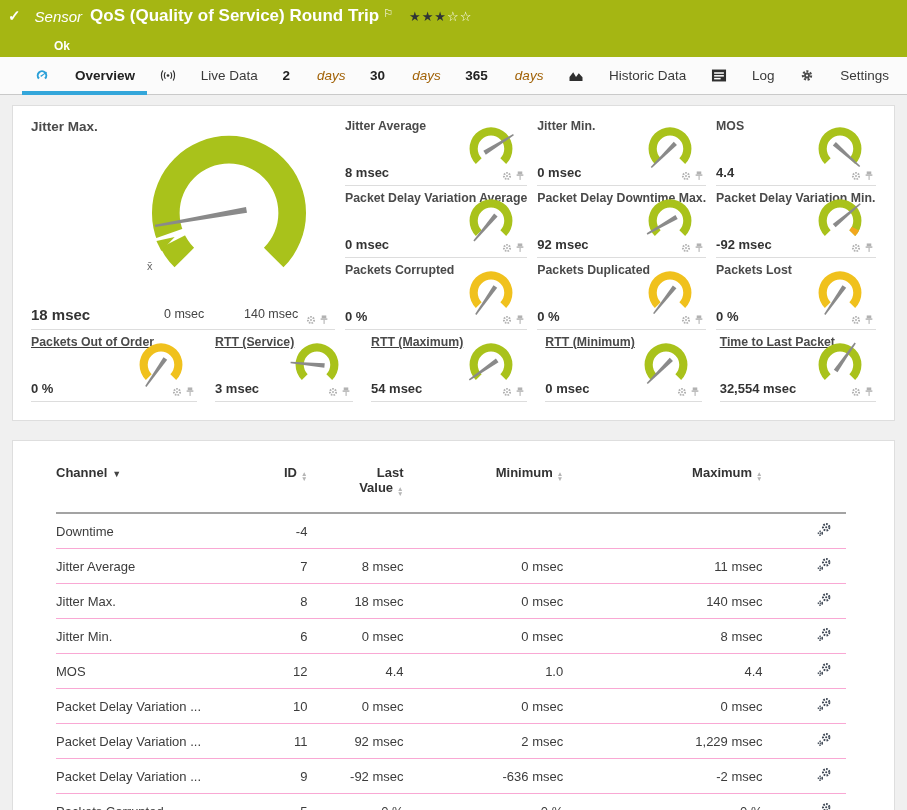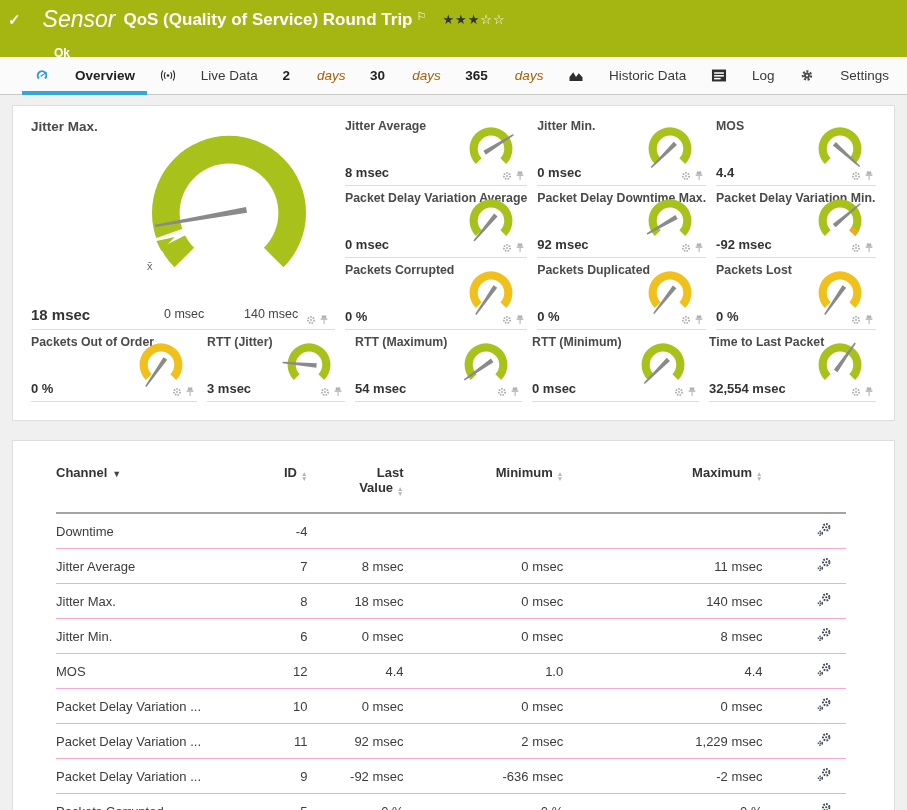--- a/index.html
+++ b/index.html
@@ -3,21 +3,21 @@
 <meta charset="utf-8">
 <style>
   * { margin:0; padding:0; box-sizing:border-box; }
   html,body { width:907px; height:810px; overflow:hidden;
     font-family:"Liberation Sans", sans-serif; background:#f0f0f0; color:#3c3c3c; }
 
   
   .sensor-header { height:57px; background:#a5b613; color:#fff; padding:6px 10px 0 6px; }
   .sh-line1 { display:flex; align-items:center; }
   .sh-check { font-size:15px; font-weight:bold; margin:0 14px 0 2px; }
-  .sh-kind { font-style:italic; font-size:23px; margin-right:8px;margin-left:8px; }
+  .sh-kind { font-style:italic; font-size:15px; margin-right:8px; }
   .sh-title { font-weight:bold; font-size:17px; }
   .sh-flag { font-size:11px; margin:-6px 0 0 4px; }
   .sh-stars { margin-left:16px; font-size:13px; letter-spacing:1px; }
   .sh-stars .full { color:#2f3436; }
   .sh-stars .empty { color:#fff; }
   .sh-status { margin-left:48px; margin-top:13px; font-size:12px; font-weight:bold; }
 
   
   .tabstrip { height:38px; background:#fbfbfb; border-bottom:1px solid #c9c9c9;
     display:flex; align-items:center; justify-content:space-between; padding:0 14px 0 30px; }
@@ -43,21 +43,21 @@
   .big-tile { grid-row:1 / 4; grid-column:1; position:relative; border-bottom:1px solid #ddd; }
   .big-tile .tile-title { font-size:13.5px; }
   .g-big { position:absolute; left:90px; top:12px; width:216px; height:158px; }
   .big-value { position:absolute; left:0; bottom:6px; font-size:15px; font-weight:bold; color:#333; }
   .big-scale-min { position:absolute; left:133px; bottom:8px; font-size:12.5px; color:#444; }
   .big-scale-max { position:absolute; left:213px; bottom:8px; font-size:12.5px; color:#444; }
   .big-xbar { position:absolute; left:116px; top:146px; font-size:11px; color:#666; }
   .big-tile .tile-icons { right:6px; }
 
   .gauge-row2 { grid-column:1 / -1; display:grid; grid-template-columns:166px 138px 1fr 1fr 1fr;
-    column-gap:10px; }
+    column-gap:18px;text-decoration:underline; }
 
   
   .table-panel { margin:19px 12px 0; background:#fff; border:1px solid #dedede; border-bottom:none;
     padding:12px 48px 0 43px; height:370px; }
   table { width:100%; border-collapse:collapse; font-size:13px; }
   th { font-weight:bold; color:#333; padding:12px 0 16px; border-bottom:2px solid #a3a3a3;
     vertical-align:top; text-align:right; }
   th.col-channel { text-align:left; }
   .hdr-wrap { display:inline-block; width:64px; text-align:right; }
   .sort-arrows { display:inline-flex; flex-direction:column; font-size:6.5px; line-height:5px;
@@ -370,21 +370,21 @@
             <circle cx="5.5" cy="5.5" r="1.1" fill="#b2b2b2"></circle>
           </svg>
           <svg class="ic-gearpin" viewBox="0 0 11 11">
             <rect x="3" y="0.5" width="5" height="3.2" fill="#b2b2b2"></rect>
             <rect x="1.8" y="3.7" width="7.4" height="1.6" fill="#b2b2b2"></rect>
             <rect x="5" y="5.3" width="1.2" height="4.5" fill="#b2b2b2"></rect>
           </svg>
         </div>
       </div>
       <div class="tile">
-        <div class="tile-title">RTT (Jitter)</div>
+        <div class="tile-title">RTT (Service)</div>
         <svg class="g-small" viewBox="0 0 44 42">
           <path d="M9.98 34.02 A17 17 0 1 1 34.02 34.02 L29.42 29.42 A10.5 10.5 0 1 0 14.58 29.42 Z" fill="#a9c21b"></path>
           <g transform="translate(22,22) rotate(185)">
             <polygon points="-6,1.8 -6,-1.8 21,-0.6 21,0.6" fill="#8a8a8a"></polygon>
           </g>
         </svg>
         <div class="tile-value">3 msec</div>
         <div class="tile-icons">
           <svg class="ic-gearpin" viewBox="0 0 11 11">
             <circle cx="5.5" cy="5.5" r="3.4" fill="none" stroke="#b2b2b2" stroke-width="2.1" stroke-dasharray="1.7 1.25"></circle>

